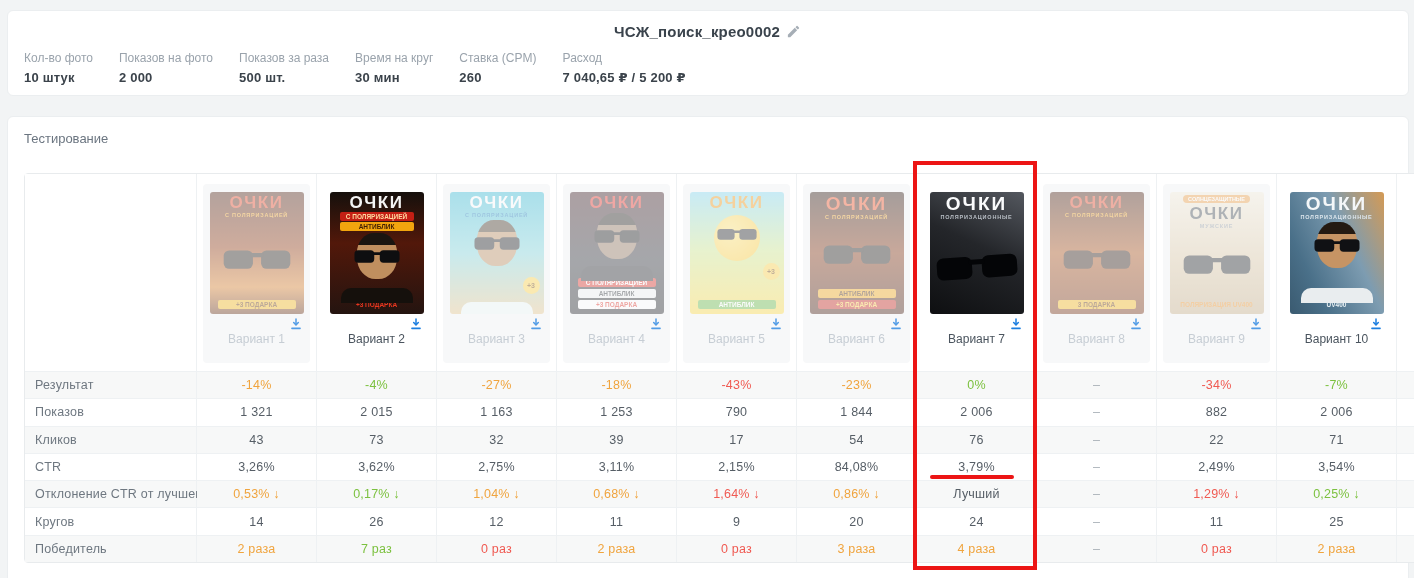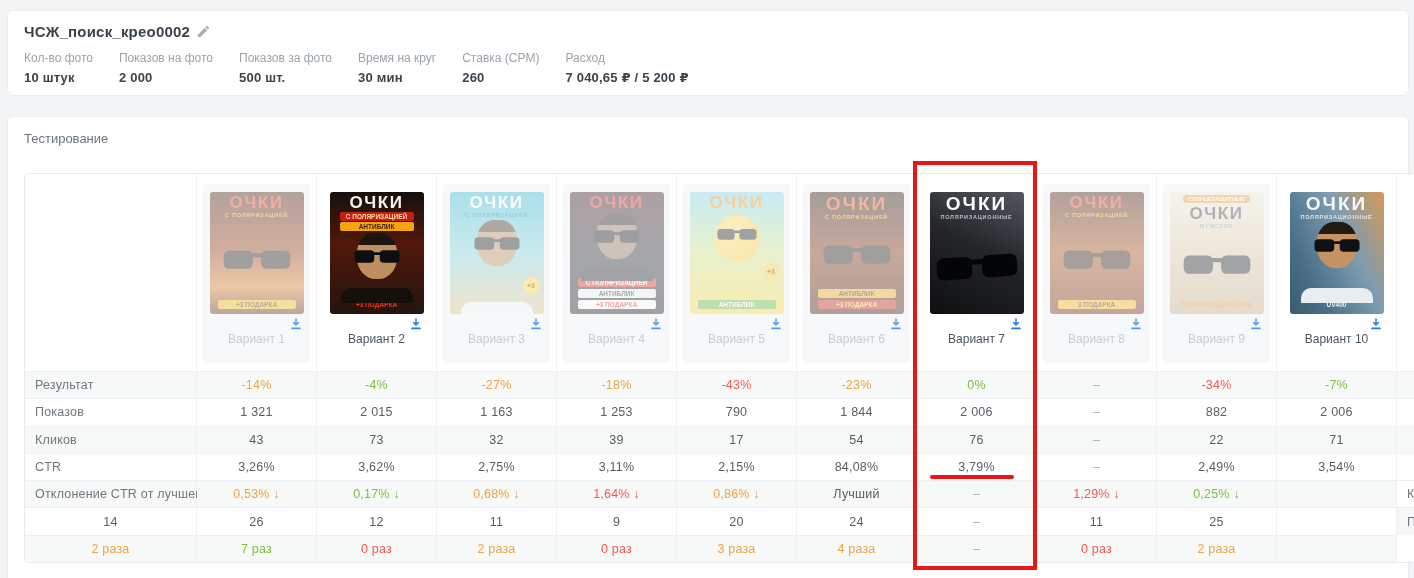--- a/index.html
+++ b/index.html
@@ -8,21 +8,21 @@
     background:#f2f4f5;
     font-family:"Liberation Sans","DejaVu Sans",sans-serif;
     -webkit-font-smoothing:antialiased;
   }
   .card{
     position:absolute;left:7px;width:1402px;background:#fff;
     border:1px solid #ebeef0;border-radius:6px;box-sizing:border-box;
   }
   
   #header-card{top:10px;height:86px;padding:12px 16px;}
-  .title-row{display:flex;align-items:center;gap:6px;}
+  .title-row{display:flex;align-items:center;gap:6px;justify-content:center;}
   .page-title{font-size:15px;font-weight:700;color:#3a434c;letter-spacing:.2px;}
   .edit-btn{width:16px;height:16px;color:#a6aeb6;cursor:pointer;display:inline-flex;}
   .edit-btn svg{width:15px;height:15px;}
   .stats-row{display:flex;gap:26px;margin-top:11px;}
   .stat{display:flex;flex-direction:column;min-width:62px;}
   .stat-label{font-size:12px;color:#9aa3ac;white-space:nowrap;}
   .stat-value{font-size:13px;color:#3b434b;font-weight:600;margin-top:5px;white-space:nowrap;letter-spacing:.2px;}
   
   #testing-card{top:116px;height:520px;padding:14px 16px;}
   .section-title{font-size:13px;color:#6b7580;}
@@ -104,21 +104,21 @@
     <span class="stat-label">Кол-во фото</span>
     <span class="stat-value">10 штук</span>
   </div>
 
   <div class="stat">
     <span class="stat-label">Показов на фото</span>
     <span class="stat-value">2 000</span>
   </div>
 
   <div class="stat">
-    <span class="stat-label">Показов за фото</span>
+    <span class="stat-label">Показов за раза</span>
     <span class="stat-value">500 шт.</span>
   </div>
 
   <div class="stat">
     <span class="stat-label">Время на круг</span>
     <span class="stat-value">30 мин</span>
   </div>
 
   <div class="stat">
     <span class="stat-label">Ставка (CPM)</span>
@@ -508,20 +508,21 @@
       <div class="cell data-cell c-dark">2,15%</div>
       <div class="cell data-cell c-dark">84,08%</div>
       <div class="cell data-cell c-dark">3,79%</div>
       <div class="cell data-cell c-muted">–</div>
       <div class="cell data-cell c-dark">2,49%</div>
       <div class="cell data-cell c-dark">3,54%</div>
       <div class="cell data-cell"></div>
       <div class="cell data-cell row-label stripe">Отклонение CTR от лучшего</div>
       <div class="cell data-cell c-orange stripe">0,53% ↓</div>
       <div class="cell data-cell c-green stripe">0,17% ↓</div>
+      <div class="cell data-cell c-orange stripe">1,04% ↓</div>
       <div class="cell data-cell c-orange stripe">0,68% ↓</div>
       <div class="cell data-cell c-red stripe">1,64% ↓</div>
       <div class="cell data-cell c-orange stripe">0,86% ↓</div>
       <div class="cell data-cell c-dark stripe">Лучший</div>
       <div class="cell data-cell c-muted stripe">–</div>
       <div class="cell data-cell c-red stripe">1,29% ↓</div>
       <div class="cell data-cell c-green stripe">0,25% ↓</div>
       <div class="cell data-cell stripe"></div>
       <div class="cell data-cell row-label">Кругов</div>
       <div class="cell data-cell c-dark">14</div>

